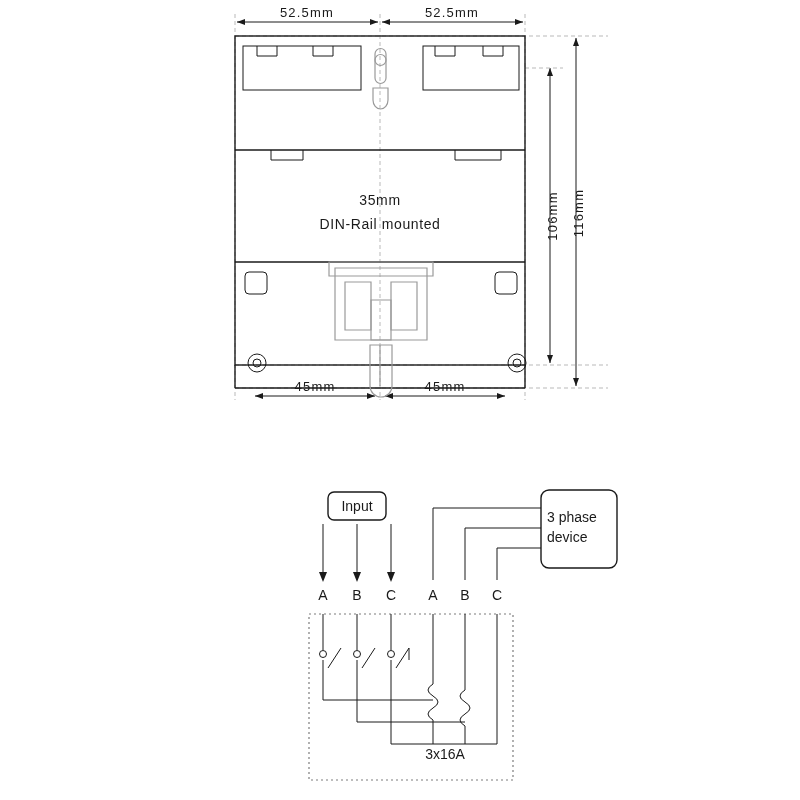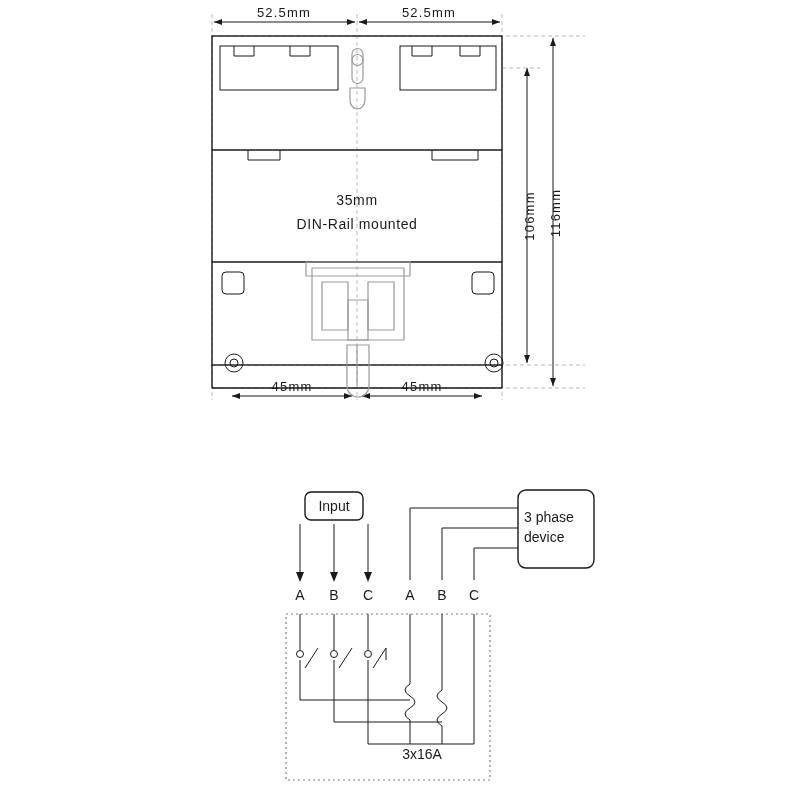--- a/index.html
+++ b/index.html
@@ -11,20 +11,21 @@
     width: 800px;
     height: 800px;
     font-family: "Liberation Sans", sans-serif;
     color: #1a1a1a;
     position: relative;
     overflow: hidden;
   }
   .stage {
     position: absolute;
     inset: 0;
+    margin-left: 23px;
   }
   svg.diagram {
     position: absolute;
     left: 0;
     top: 0;
     width: 800px;
     height: 800px;
   }
   text {
     font-family: "Liberation Sans", sans-serif;

